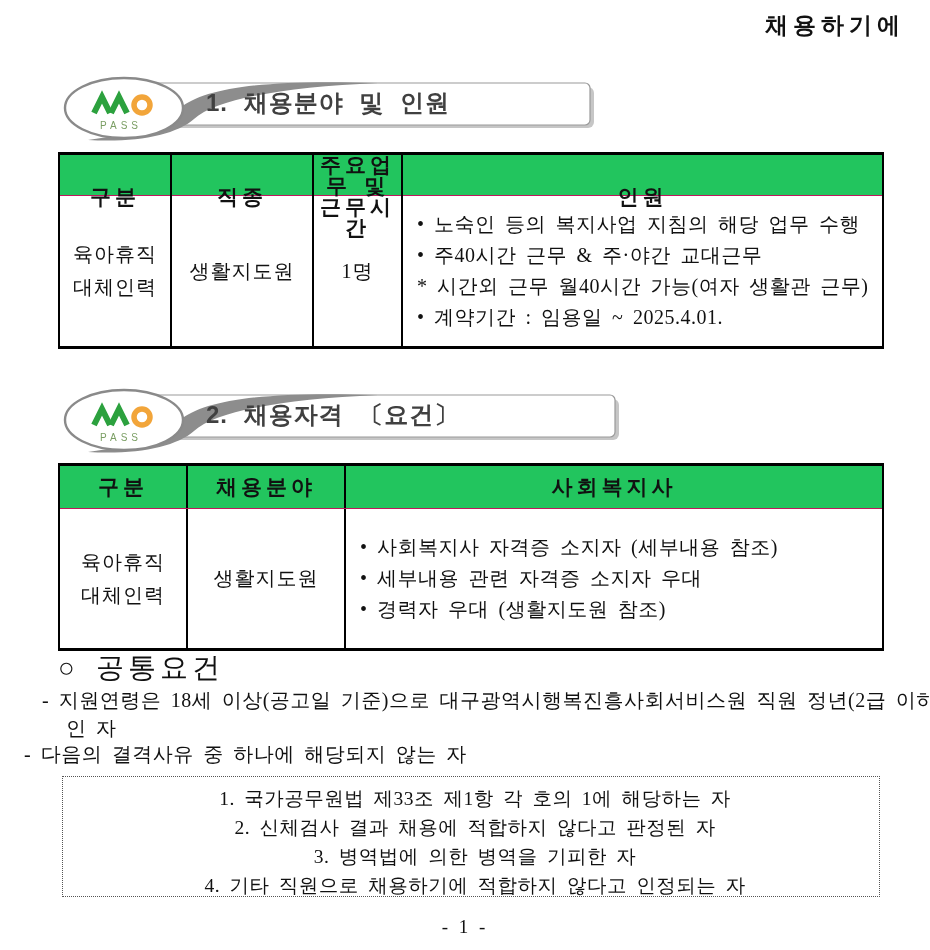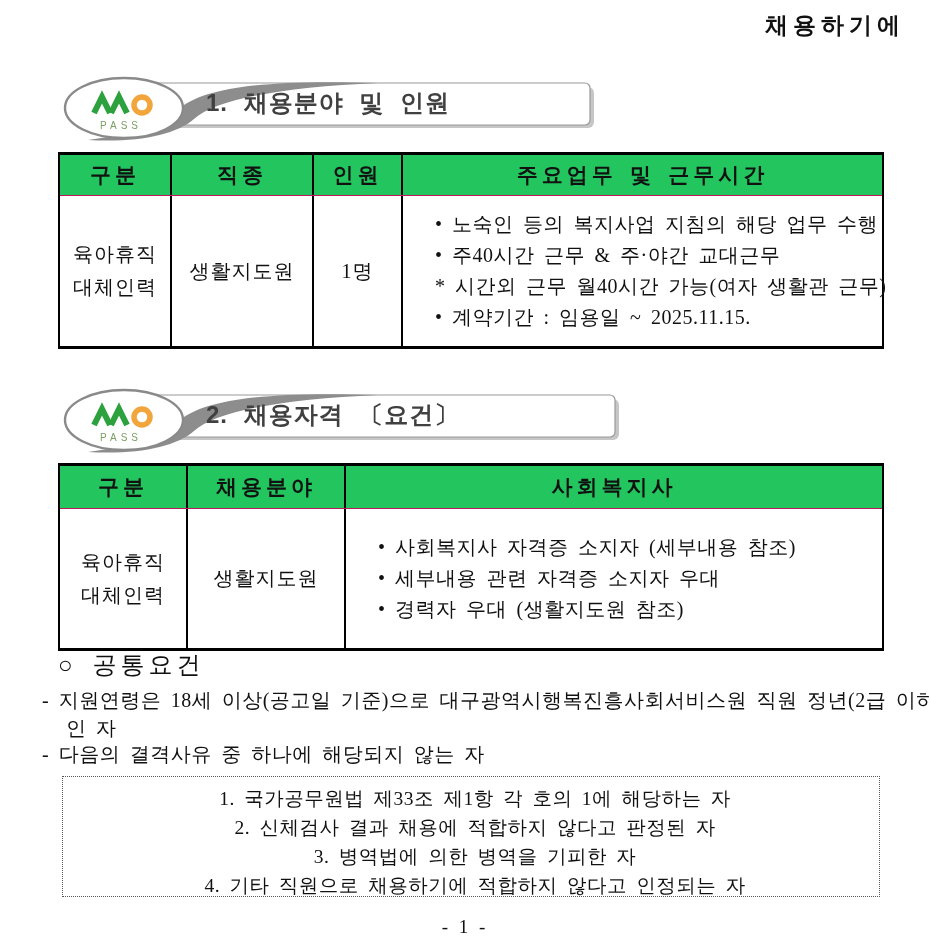--- a/index.html
+++ b/index.html
@@ -37,35 +37,35 @@
   .t2 .t-head{grid-template-columns:128px 158px 1fr;height:42px;}
   .t2 .t-body{grid-template-columns:128px 158px 1fr;height:139px;}
   .t-cell{
     display:flex;flex-direction:column;align-items:center;justify-content:center;
     border-right:2px solid #000;text-align:center;
     font-size:20px;letter-spacing:1px;word-spacing:4px;line-height:1.65;
   }
   .t-cell:last-child{border-right:none;}
   .t-head .t-cell{font-weight:bold;font-size:21px;letter-spacing:4px;line-height:1;}
   .t-cell.details{
-    align-items:flex-start;text-align:center;padding-left:32px;padding-right:6px;
+    align-items:flex-start;text-align:center;padding-left:14px;padding-right:6px;
     letter-spacing:0.5px;line-height:31px;
   }
   .detail-line{white-space:nowrap;}
   
   .common-title{
     position:absolute;left:58px;top:649px;
-    font-size:24px;letter-spacing:4px;word-spacing:6px;
+    font-size:28px;letter-spacing:4px;word-spacing:6px;
   }
   .para-line{
     position:absolute;font-size:20px;letter-spacing:0.5px;word-spacing:4px;white-space:nowrap;
   }
   .pl1{left:42px;top:687px;}
   .pl2{left:66px;top:715px;}
-  .pl3{left:42px;top:741px;}
+  .pl3{left:24px;top:741px;}
   .disq-box{
     position:absolute;left:62px;top:776px;width:818px;height:121px;box-sizing:border-box;
     border:1.5px dotted #555;
     padding:7px 8px 0 16px;
     font-size:19.5px;letter-spacing:0.5px;word-spacing:4px;line-height:29px;text-align:center;
   }
   .disq-line{white-space:nowrap;}
   .footer{
     position:absolute;left:0;top:916px;width:930px;text-align:center;
     font-size:19px;letter-spacing:3px;
@@ -89,35 +89,35 @@
       <circle cx="84" cy="29" r="8" fill="none" stroke="#f2a53a" stroke-width="5.5"></circle>
       <text x="63" y="53" text-anchor="middle" font-family="Liberation Sans, sans-serif" font-size="10" letter-spacing="4" fill="#7a9e63">PASS</text>
     </svg>
     <div class="header-title">1. 채용분야 및 인원</div>
   </div>
 
   <div class="doc-table t1">
     <div class="t-head">
       <div class="t-cell">구분</div>
       <div class="t-cell">직종</div>
+      <div class="t-cell">주요업무 및 근무시간</div>
       <div class="t-cell">인원</div>
-      <div class="t-cell">주요업무 및 근무시간</div>
     </div>
     <div class="t-body">
       <div class="t-cell">
         <div>육아휴직</div>
         <div>대체인력</div>
       </div>
       <div class="t-cell">생활지도원</div>
       <div class="t-cell">1명</div>
       <div class="t-cell details">
         <div class="detail-line">• 노숙인 등의 복지사업 지침의 해당 업무 수행</div>
         <div class="detail-line">• 주40시간 근무 &amp; 주·야간 교대근무</div>
         <div class="detail-line">* 시간외 근무 월40시간 가능(여자 생활관 근무)</div>
-        <div class="detail-line">• 계약기간 : 임용일 ~ 2025.11.15.</div>
+        <div class="detail-line">• 계약기간 : 임용일 ~ 2025.4.01.</div>
       </div>
     </div>
   </div>
 
   <div class="section-header sh2">
     <svg class="header-art" width="620" height="70" viewBox="0 0 620 70">
       <rect x="56" y="11" width="505" height="41" rx="6" fill="#c6c6c6"></rect>
       <rect x="52" y="7" width="505" height="42" rx="5" fill="#ffffff" stroke="#9a9a9a" stroke-width="1.2"></rect>
       <path d="M320,7 C200,3 146,13 122,32 C106,45 76,58 30,64 C78,67 118,59 136,43 C158,23 226,11 320,7 Z" fill="#8d8d8d"></path>
       <ellipse cx="66" cy="32" rx="59" ry="30" fill="#ffffff" stroke="#8a8a8a" stroke-width="2.4"></ellipse>

